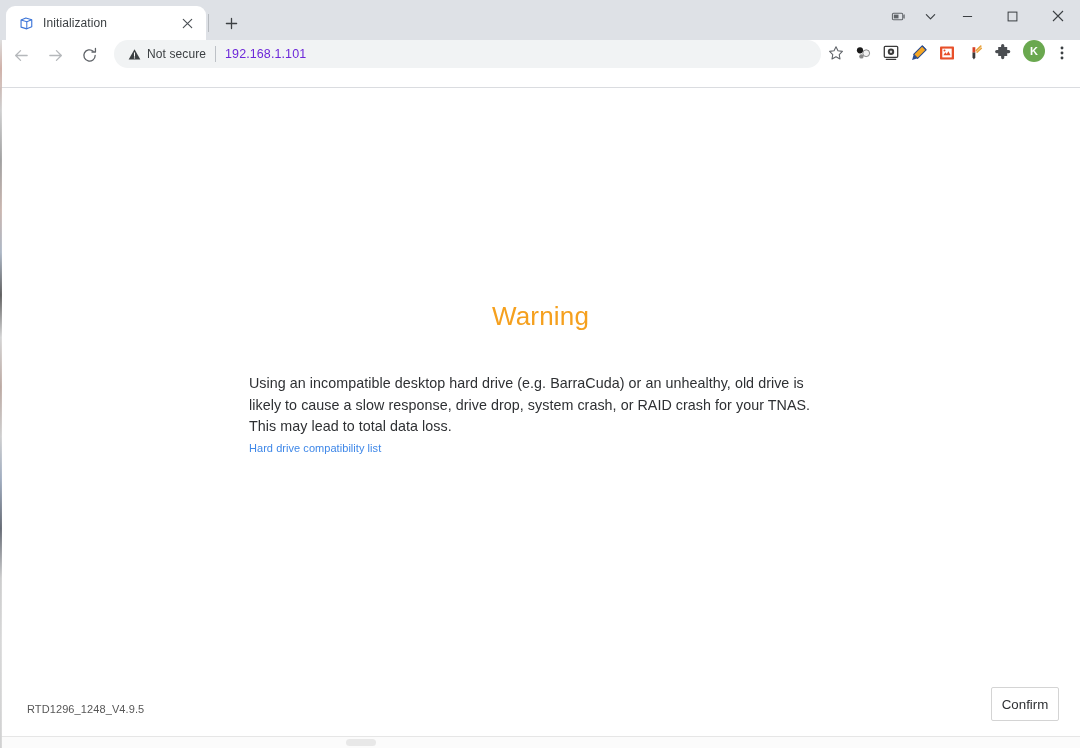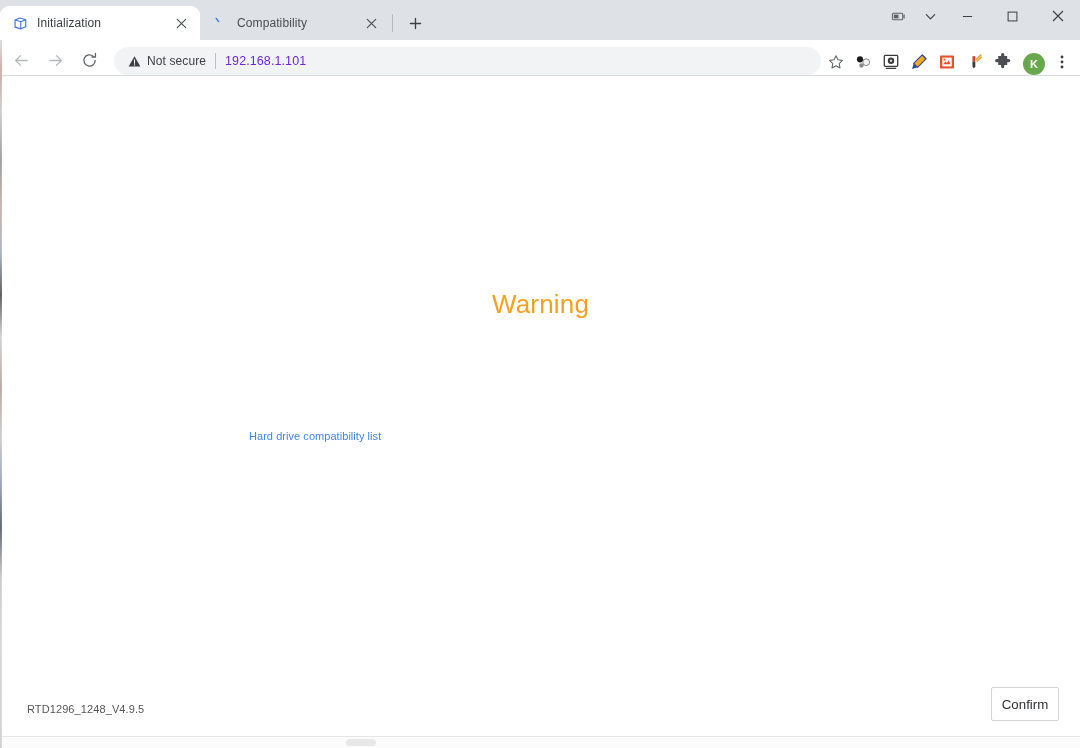--- a/index.html
+++ b/index.html
@@ -27,20 +27,21 @@
   }
 
   
   .tabstrip {
     height: 40px;
     background: #dee1e6;
     display: flex;
     align-items: flex-end;
     position: relative;
     flex: 0 0 auto;
+    padding-left: 6px;
     box-sizing: border-box;
   }
 
   .tab {
     height: 34px;
     display: flex;
     align-items: center;
     box-sizing: border-box;
     position: relative;
     padding: 0 10px 0 12px;
@@ -136,24 +137,24 @@
     width: 30px;
     height: 32px;
     display: flex;
     align-items: center;
     justify-content: center;
     color: #3b3f43;
   }
 
   
   .toolbar {
-    height: 36px;
+    height: 48px;
     background: #ffffff;
     display: flex;
-    align-items: flex-end;
+    align-items: flex-start;
     flex: 0 0 auto;
     padding: 0 6px 0 4px;
     box-sizing: border-box;
     border-bottom: 1px solid #dadce0;
   }
   .nav-btn {
     width: 30px;
     height: 30px;
     display: flex;
     align-items: center;
@@ -381,33 +382,20 @@
         </svg>
       </span>
       <span class="tab-title">Initialization</span>
       <span class="tab-close">
         <svg width="11" height="11" viewBox="0 0 12 12">
           <path d="M1.4 1.4 L10.6 10.6 M10.6 1.4 L1.4 10.6" stroke="currentColor" stroke-width="1.25" stroke-linecap="round"></path>
         </svg>
       </span>
     </div>
 
-    <div class="tab inactive">
-      <span class="tab-favicon">
-        <svg width="14" height="14" viewBox="0 0 14 14">
-          <path d="M3.2 2.4 L5.6 5.6" stroke="#3b74d8" stroke-width="1.4" stroke-linecap="round"></path>
-        </svg>
-      </span>
-      <span class="tab-title">Compatibility</span>
-      <span class="tab-close">
-        <svg width="11" height="11" viewBox="0 0 12 12">
-          <path d="M1.4 1.4 L10.6 10.6 M10.6 1.4 L1.4 10.6" stroke="currentColor" stroke-width="1.25" stroke-linecap="round"></path>
-        </svg>
-      </span>
-    </div>
 
     <span class="tab-divider"></span>
 
     <div class="new-tab">
       <svg width="13" height="13" viewBox="0 0 14 14">
         <path d="M7 1.5 L7 12.5 M1.5 7 L12.5 7" stroke="currentColor" stroke-width="1.4" stroke-linecap="round"></path>
       </svg>
     </div>
 
     <div class="caption">
@@ -540,20 +528,21 @@
         <circle cx="8" cy="13" r="1.45" fill="currentColor"></circle>
       </svg>
     </div>
   </div>
 
   <div class="viewport">
     <div class="page">
 
       <div class="warn-title">Warning</div>
 
+      <div class="warn-body">Using an incompatible desktop hard drive (e.g. BarraCuda) or an unhealthy, old drive is likely to cause a slow response, drive drop, system crash, or RAID crash for your TNAS. This may lead to total data loss.</div>
 
       <a class="warn-link" href="#">Hard drive compatibility list</a>
 
       <div class="version">RTD1296_1248_V4.9.5</div>
 
       <button class="confirm-btn">Confirm</button>
     </div>
 
     <div class="hscrollbar">
       <div class="hthumb"></div>

